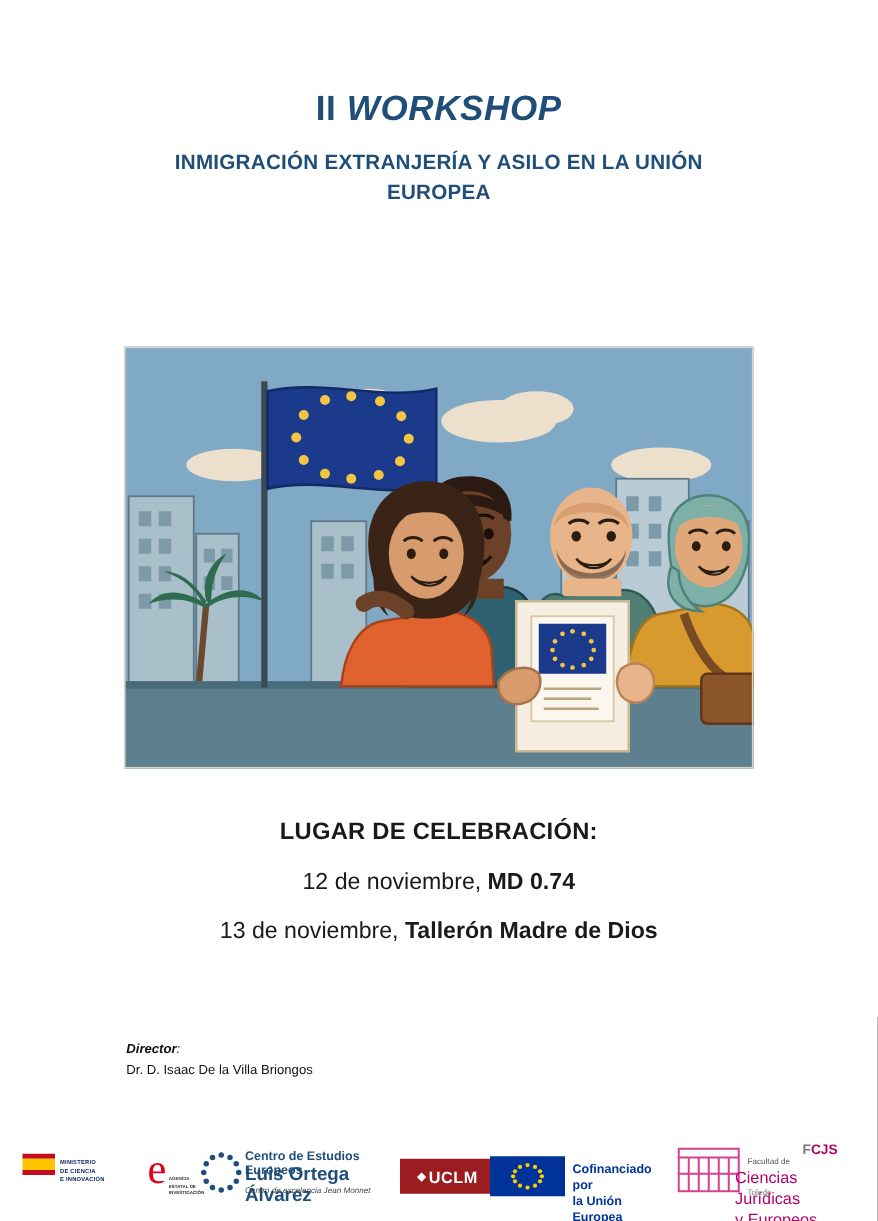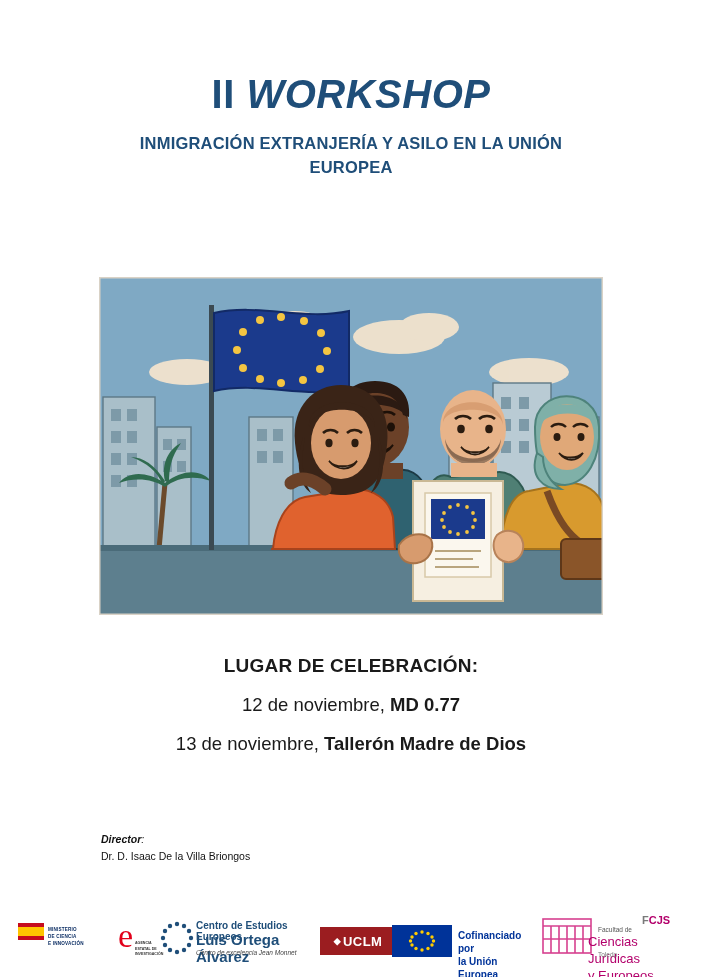--- a/index.html
+++ b/index.html
@@ -22,21 +22,21 @@
   
   .title-block {
     position: absolute;
     top: 72px;
     left: 0;
     width: 702px;
     text-align: center;
   }
   .title-main {
     color: #1f4e79;
-    font-size: 40px;
+    font-size: 28px;
     font-weight: bold;
     letter-spacing: 0.5px;
     line-height: 1.1;
   }
   .title-main .ws {
     font-style: italic;
   }
   .title-sub {
     color: #1f4e79;
     font-size: 16.5px;
@@ -358,21 +358,21 @@
 
         <path d="M226 212 C212 200 200 200 192 206" stroke="#6b4128" stroke-width="13" fill="none" stroke-linecap="round"></path>
       </g>
       <rect x="0.75" y="0.75" width="502.5" height="336.5" fill="none" stroke="#d9d2c6" stroke-width="1.5"></rect>
     </svg>
   </div>
 
   <div class="venue">
     <div class="venue-heading">LUGAR DE CELEBRACIÓN:</div>
     <div class="venue-line">
-      <span>12 de noviembre, </span><b>MD 0.77</b>
+      <span>12 de noviembre, </span><b>MD 0.74</b>
     </div>
     <div class="venue-line">
       <span>13 de noviembre, </span><b>Tallerón Madre de Dios</b>
     </div>
   </div>
 
   <div class="director">
     <div class="lbl">
       <span>Director</span><span class="thin">:</span>
     </div>

